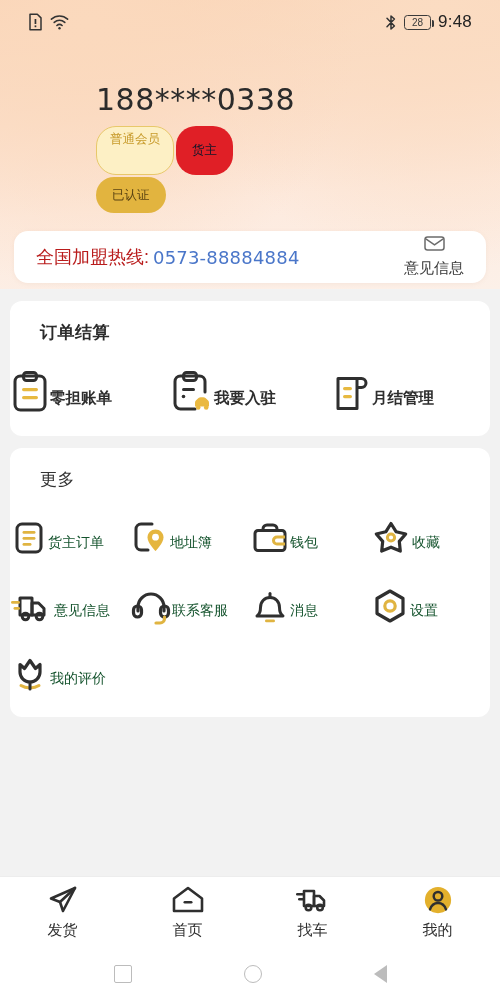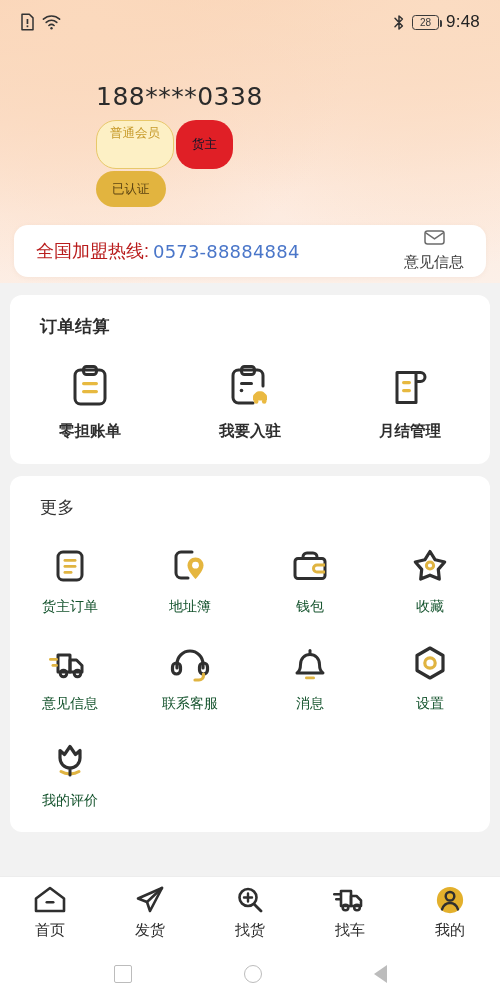--- a/index.html
+++ b/index.html
@@ -23,41 +23,41 @@
       radial-gradient(circle at 18% 8%, #fbd9bd 0%, rgba(251,217,189,0) 55%),
       radial-gradient(circle at 88% 4%, #fbdcc2 0%, rgba(251,220,194,0) 50%),
       linear-gradient(175deg, #fad4b6 0%, #fbdfcb 38%, #fdeade 66%, #fcf0e8 100%);
     padding-bottom: 6px;
   }
 
   
   .statusbar {
     height: 44px;
     display: flex; align-items: center;
-    padding: 0 20px;
+    padding: 0 28px;
     font-size: 15px; color: #2a2a2a;
   }
   .sb-left { display: flex; align-items: center; gap: 7px; }
   .sb-right { margin-left: auto; display: flex; align-items: center; gap: 7px; }
   .sb-time { font-size: 17px; color: #232323; letter-spacing: .2px; }
   .batt {
     display: inline-flex; align-items: center; justify-content: center;
     border: 1.6px solid #3a3a3a; border-radius: 3.5px;
     width: 27px; height: 15px; font-size: 10px; color: #3a3a3a;
     position: relative;
   }
   .batt::after {
     content: ""; position: absolute; right: -4px; top: 4px;
     width: 2.5px; height: 7px; background: #3a3a3a; border-radius: 0 1.5px 1.5px 0;
   }
 
   
   .profile { padding: 38px 0 0 96px; }
   .phone-num {
-    font-size: 25px; color: #2b2b2b; letter-spacing: .5px;
+    font-size: 30px; color: #2b2b2b; letter-spacing: .5px;
     font-family: "DejaVu Sans", sans-serif;
   }
   .badges {
     margin-top: 9px; display: flex; flex-wrap: wrap; gap: 2px;
     max-width: 185px;
   }
   .badge {
     font-size: 12.5px; line-height: 1;
     padding: 6px 13px; border-radius: 20px; white-space: nowrap;
   }
@@ -93,21 +93,21 @@
   .card-title {
     font-size: 17px; font-weight: bold; color: #2b2b2b;
     padding: 0 0 0 30px; letter-spacing: .5px;
   }
   .card-title.light { font-weight: normal; color: #333; }
 
   .grid { display: flex; flex-wrap: wrap; }
   .grid-3 .cell { width: 33.333%; }
   .grid-4 .cell { width: 25%; }
   .cell {
-    display: flex; flex-direction: column; align-items: center;
+    display: flex; flex-direction: row; align-items: center;
     padding-top: 26px;
   }
   .cell .ico { height: 44px; display: flex; align-items: flex-end; justify-content: center; }
   .cell .lbl { margin-top: 13px; font-size: 15px; color: #2e2e2e; }
   .grid-3 .cell .lbl { font-weight: bold; font-size: 15.5px; }
   .grid-4 .cell { padding-top: 24px; }
   .grid-4 .cell .lbl { font-size: 14px; color: #14532d; margin-top: 11px; }
 
   
   .tabbar {
@@ -351,48 +351,38 @@
           <span class="lbl">我的评价</span>
         </div>
       </div>
     </div>
   </div>
 
   <div class="tabbar">
 
     <div class="tab">
       <span>
+        <svg width="32" height="30" viewBox="0 0 32 30">
+          <path d="M28 3L4 13.5l9 3.5 3 9z" fill="none" stroke="#2f2f2f" stroke-width="2.6" stroke-linejoin="round"></path>
+          <path d="M13 17L28 3" fill="none" stroke="#2f2f2f" stroke-width="2.6" stroke-linecap="round"></path>
+        </svg>
+      </span>
+      <span class="tlbl">发货</span>
+    </div>
+
+    <div class="tab">
+      <span>
         <svg width="34" height="30" viewBox="0 0 34 30">
           <path d="M3 13.5L17 3l14 10.5v12.5H3z" fill="none" stroke="#2f2f2f" stroke-width="2.6" stroke-linejoin="round"></path>
           <rect x="12.5" y="16" width="9" height="2.6" rx="1.3" fill="#2f2f2f"></rect>
         </svg>
       </span>
       <span class="tlbl">首页</span>
     </div>
 
-    <div class="tab">
-      <span>
-        <svg width="32" height="30" viewBox="0 0 32 30">
-          <path d="M28 3L4 13.5l9 3.5 3 9z" fill="none" stroke="#2f2f2f" stroke-width="2.6" stroke-linejoin="round"></path>
-          <path d="M13 17L28 3" fill="none" stroke="#2f2f2f" stroke-width="2.6" stroke-linecap="round"></path>
-        </svg>
-      </span>
-      <span class="tlbl">发货</span>
-    </div>
-
-    <div class="tab">
-      <span>
-        <svg width="32" height="30" viewBox="0 0 32 30">
-          <circle cx="14" cy="12.5" r="8.5" fill="none" stroke="#2f2f2f" stroke-width="2.6"></circle>
-          <path d="M20.5 19.5L27 26" fill="none" stroke="#2f2f2f" stroke-width="2.8" stroke-linecap="round"></path>
-          <path d="M14 8.5v8M10 12.5h8" fill="none" stroke="#2f2f2f" stroke-width="2.4" stroke-linecap="round"></path>
-        </svg>
-      </span>
-      <span class="tlbl">找货</span>
-    </div>
 
     <div class="tab">
       <span>
         <svg width="36" height="30" viewBox="0 0 36 30">
           <path d="M9 6h10v15H9z" fill="none" stroke="#2f2f2f" stroke-width="2.6" stroke-linejoin="round"></path>
           <path d="M19 11h5.5L29 15.5V21h-10z" fill="none" stroke="#2f2f2f" stroke-width="2.6" stroke-linejoin="round"></path>
           <circle cx="13.5" cy="22.5" r="2.8" fill="none" stroke="#2f2f2f" stroke-width="2.6"></circle>
           <circle cx="25" cy="22.5" r="2.8" fill="none" stroke="#2f2f2f" stroke-width="2.6"></circle>
           <rect x="1" y="8" width="8" height="2.4" rx="1.2" fill="#2f2f2f"></rect>
           <rect x="3" y="13" width="6" height="2.4" rx="1.2" fill="#2f2f2f"></rect>

